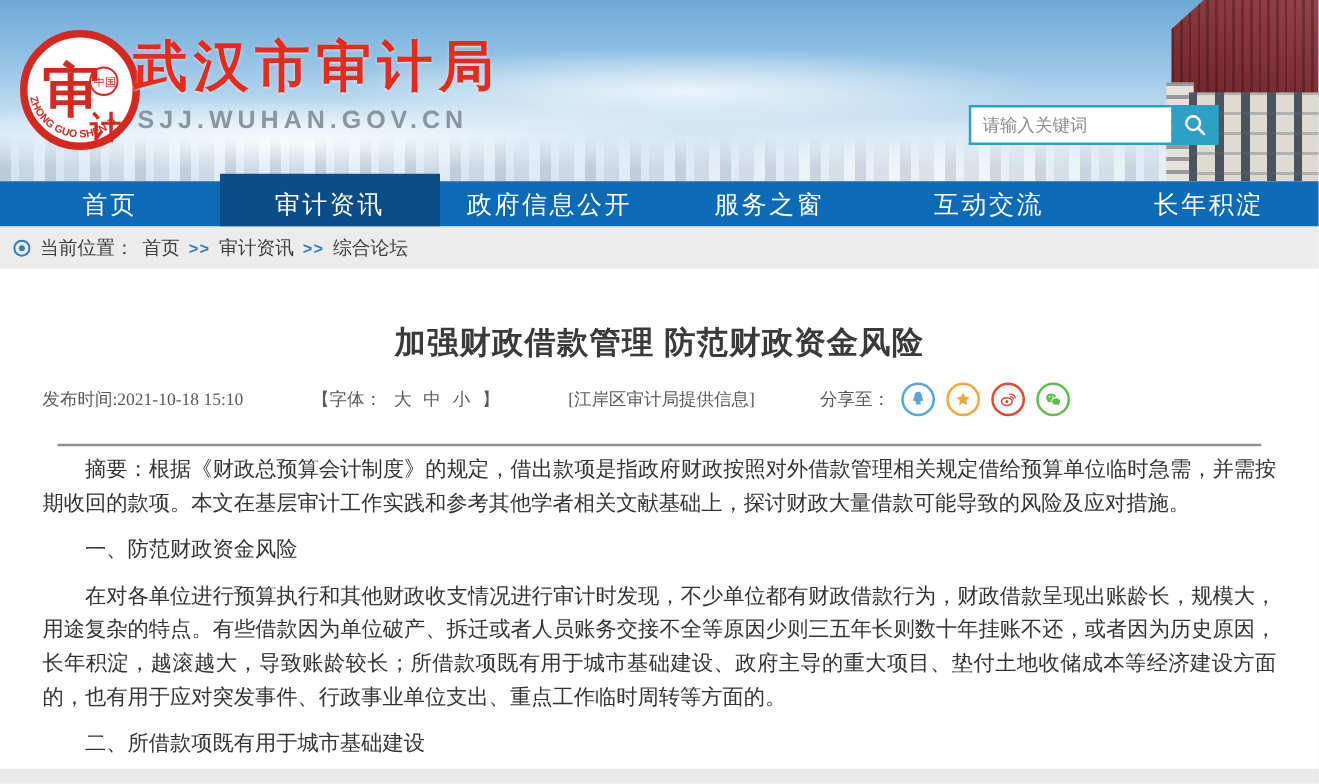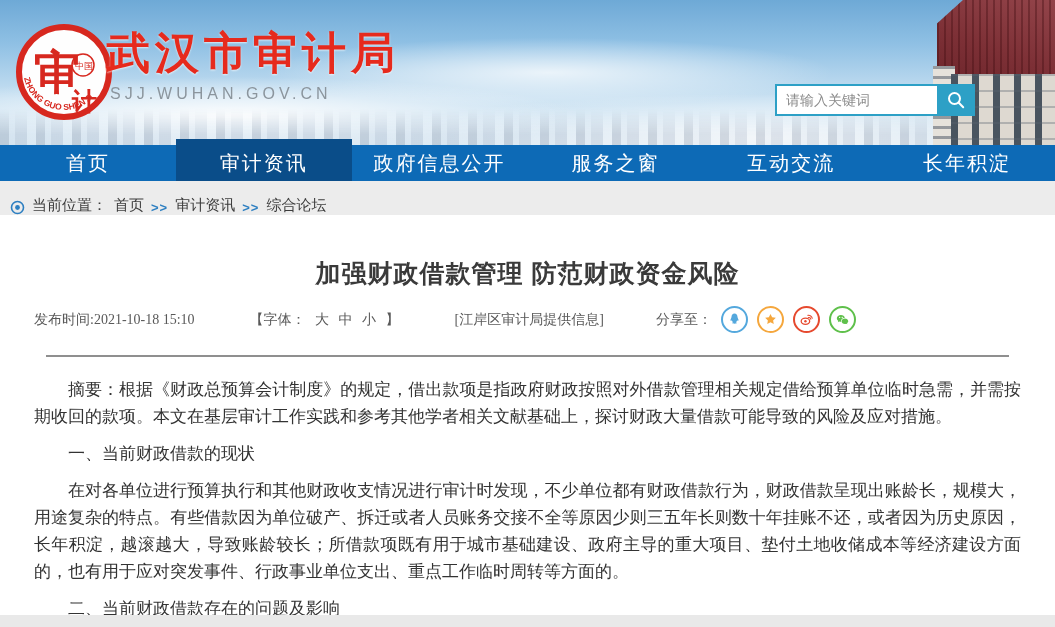--- a/index.html
+++ b/index.html
@@ -43,21 +43,21 @@
     background:
       repeating-linear-gradient(180deg, rgba(70,80,95,.5) 0 3px, transparent 3px 10px),
       #e6e2db;
   }
   .logo-seal { position:absolute; left:14px; top:22px; width:100px; height:100px; }
   .site-name {
     position:absolute; left:106px; top:24px; color:#e62a1d; font-size:44px; font-weight:bold;
     letter-spacing:5px; text-shadow:0 1px 2px rgba(255,255,255,.7);
   }
   .site-domain {
-    position:absolute; left:110px; top:85px; color:#8b959d; font-size:16px; font-weight:normal;
+    position:absolute; left:110px; top:85px; color:#8b959d; font-size:20px; font-weight:bold;
     letter-spacing:4px;
   }
   .search-bar { position:absolute; right:80px; top:84px; display:flex; height:32px; }
   .search-input {
     width:162px; height:32px; border:2px solid #2da0c6; border-right:none; outline:none;
     padding:0 9px; font-size:14px; color:#333; background:#fff;
   }
   .search-input::placeholder { color:#8b8b8b; }
   .search-button {
     width:38px; height:32px; background:#2da0c6; border:none; cursor:pointer;
@@ -67,21 +67,21 @@
   
   .nav { display:flex; height:36px; background:#0d6ab6; position:relative; }
   .nav-item {
     flex:1; display:flex; align-items:center; justify-content:center;
     color:#fff; font-size:20px; letter-spacing:2px; cursor:pointer;
   }
   .nav-item.active { background:#0a4d89; margin-top:-6px; padding-top:6px; }
 
   
   .breadcrumb {
-    height:34px; background:#ececec; display:flex; align-items:flex-end;
+    height:34px; background:#ececec; display:flex; align-items:center;
     padding-left:10px; font-size:15px; color:#3c3c3c; gap:7px;
   }
   .crumb-sep { color:#2d7fc1; font-weight:bold; letter-spacing:1px; font-size:13px; }
   .crumb-link { cursor:pointer; }
 
   
   .content { height:400px; padding:0 34px; background:#fff; overflow:hidden; }
   .article-title {
     text-align:center; margin-top:42px; font-size:25px; font-weight:bold;
     color:#3a3a3a; letter-spacing:1px;
@@ -92,21 +92,21 @@
     font-family:"Liberation Serif", serif;
   }
   .font-widget span { margin:12px 3px; }
   .font-size-btn { cursor:pointer; }
   .share-box { display:flex; align-items:center; gap:9px; }
   .share-icon {
     width:27px; height:27px; border-radius:50%; display:flex; align-items:center;
     justify-content:center; cursor:pointer; background:#fff;
   }
   .divider { border:none; border-top:2px solid #8f8f8f; margin:22px 12px 0 12px; }
-  .body-text { margin-top:19px; font-family:"Liberation Serif", serif; }
+  .body-text { margin-top:5px; font-family:"Liberation Serif", serif; }
   .body-text p {
     font-size:17px; line-height:27px; color:#333; text-indent:2em;
     text-align:justify; margin-top:10px;
   }
   .body-text p:first-child { margin-top:0; }
 
   .footer-strip { position:absolute; left:0; right:0; bottom:0; height:12px; background:#e9e9e9; }
 </style>
 </head>
 <body>
@@ -217,20 +217,20 @@
             <circle cx="11.6" cy="9" r=".9" fill="#fff"></circle>
           </svg>
         </span>
       </span>
     </div>
 
     <hr class="divider">
 
     <div class="body-text">
       <p>摘要：根据《财政总预算会计制度》的规定，借出款项是指政府财政按照对外借款管理相关规定借给预算单位临时急需，并需按期收回的款项。本文在基层审计工作实践和参考其他学者相关文献基础上，探讨财政大量借款可能导致的风险及应对措施。</p>
-      <p>一、当前财政借款的现状</p>
+      <p>一、防范财政资金风险</p>
       <p>在对各单位进行预算执行和其他财政收支情况进行审计时发现，不少单位都有财政借款行为，财政借款呈现出账龄长，规模大，用途复杂的特点。有些借款因为单位破产、拆迁或者人员账务交接不全等原因少则三五年长则数十年挂账不还，或者因为历史原因，长年积淀，越滚越大，导致账龄较长；所借款项既有用于城市基础建设、政府主导的重大项目、垫付土地收储成本等经济建设方面的，也有用于应对突发事件、行政事业单位支出、重点工作临时周转等方面的。</p>
-      <p>二、当前财政借款存在的问题及影响</p>
+      <p>二、所借款项既有用于城市基础建设</p>
     </div>
   </div>
 
   <div class="footer-strip"></div>
 </div>
 
 </body></html>

